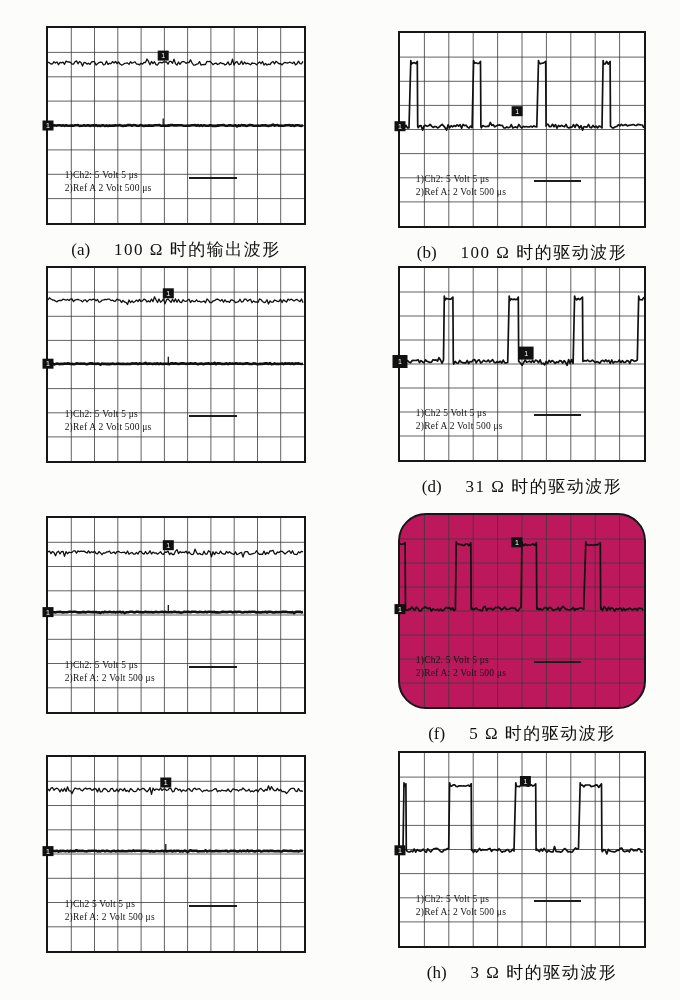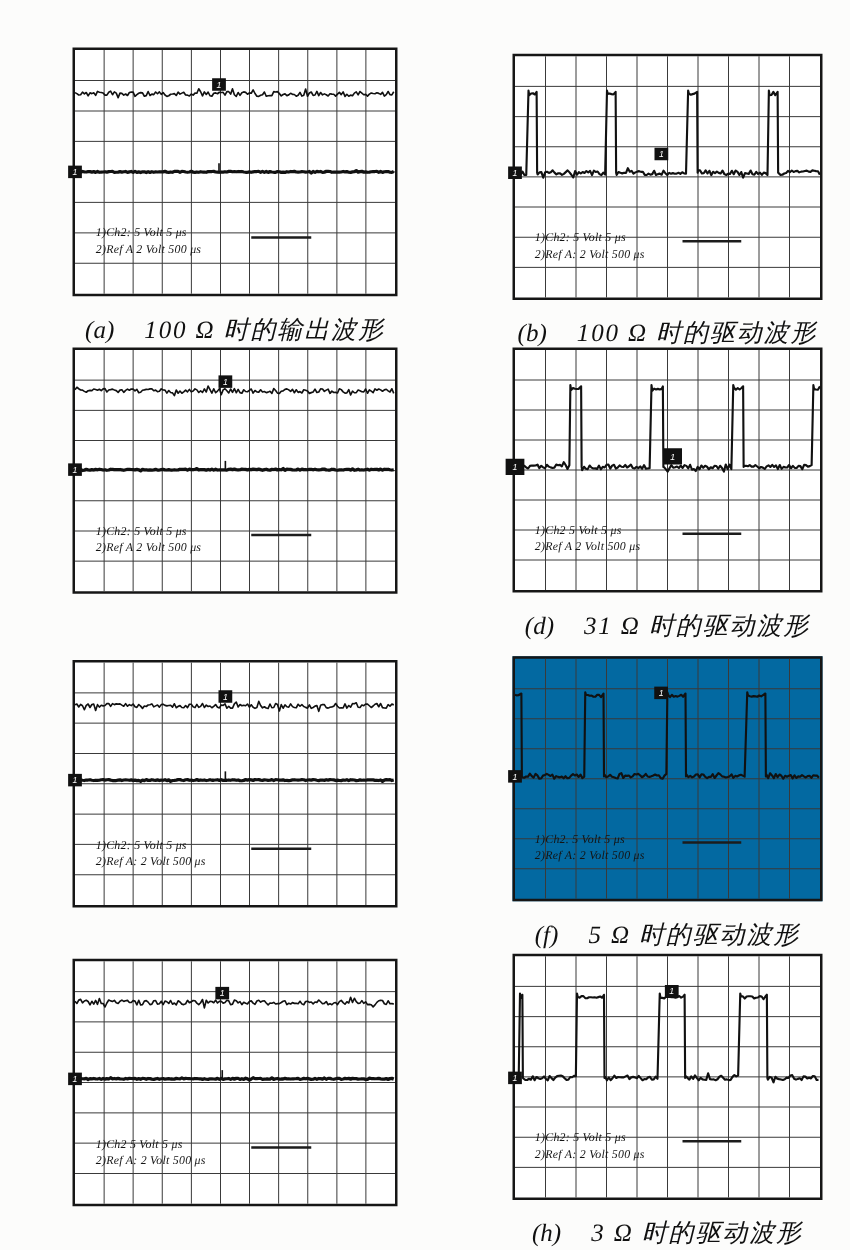--- a/index.html
+++ b/index.html
@@ -3,37 +3,37 @@
 <meta charset="utf-8">
 <style>
   html,body{margin:0;padding:0;}
   body{
     width:680px;height:1000px;position:relative;
     background:#fcfcfb;
     font-family:"Liberation Serif", serif;
     overflow:hidden;
   }
   .page{position:absolute;inset:0;}
-  figure.scope{position:absolute;margin:16px;padding:0;font-style:italic;}
+  figure.scope{position:absolute;margin:4px;padding:0;}
   .screen{
     position:relative;background:#ffffff;
     border:2px solid #161616;
   }
   .screen svg{position:absolute;left:0;top:0;overflow:visible;display:block;}
   .chinfo{
     position:absolute;left:6.5%;top:72.5%;
     font-size:9.5px;line-height:13px;color:#141414;
     white-space:nowrap;letter-spacing:0.2px;
   }
   .cursor-line{
     position:absolute;left:55%;top:76.2%;width:19%;height:2px;
     background:#1c1c1c;
   }
   figcaption{
-    margin-top:13px;text-align:center;font-size:20px;color:#101010;
+    margin-top:13px;text-align:center;font-size:17px;color:#101010;
     white-space:nowrap;
   }
   .cap-idx{margin-right:24px;}
   .cap-txt{letter-spacing:1.5px;}
   
   .pos-a{left:42px;top:22px;}  .pos-a .screen{width:256px;height:195px;}
   .pos-b{left:394px;top:27px;} .pos-b .screen{width:244px;height:193px;}
   .pos-c{left:42px;top:262px;} .pos-c .screen{width:256px;height:193px;}
   .pos-d{left:394px;top:262px;}.pos-d .screen{width:244px;height:192px;}
   .pos-e{left:42px;top:512px;} .pos-e .screen{width:256px;height:194px;}
@@ -227,21 +227,21 @@
         </svg>
       <div class="chinfo">
         <div>1)Ch2: 5 Volt 5 μs</div>
         <div>2)Ref A: 2 Volt 500 μs</div>
       </div>
       <div class="cursor-line"></div>
     </div>
   </figure>
 
   <figure class="scope pos-f">
-    <div class="screen" style="border-color: rgb(22, 22, 22); background: #0369a1;">
+    <div class="screen" style="border-color: rgb(22, 22, 22); background: #be185d; border-radius: 28px;">
       <svg viewBox="0 0 244 192" width="244" height="192">
           <g stroke="#3a3a3a" stroke-width="0.8">
             <line x1="24.4" y1="0" x2="24.4" y2="192"></line>
             <line x1="48.8" y1="0" x2="48.8" y2="192"></line>
             <line x1="73.2" y1="0" x2="73.2" y2="192"></line>
             <line x1="97.6" y1="0" x2="97.6" y2="192"></line>
             <line x1="122.0" y1="0" x2="122.0" y2="192"></line>
             <line x1="146.4" y1="0" x2="146.4" y2="192"></line>
             <line x1="170.8" y1="0" x2="170.8" y2="192"></line>
             <line x1="195.2" y1="0" x2="195.2" y2="192"></line>

